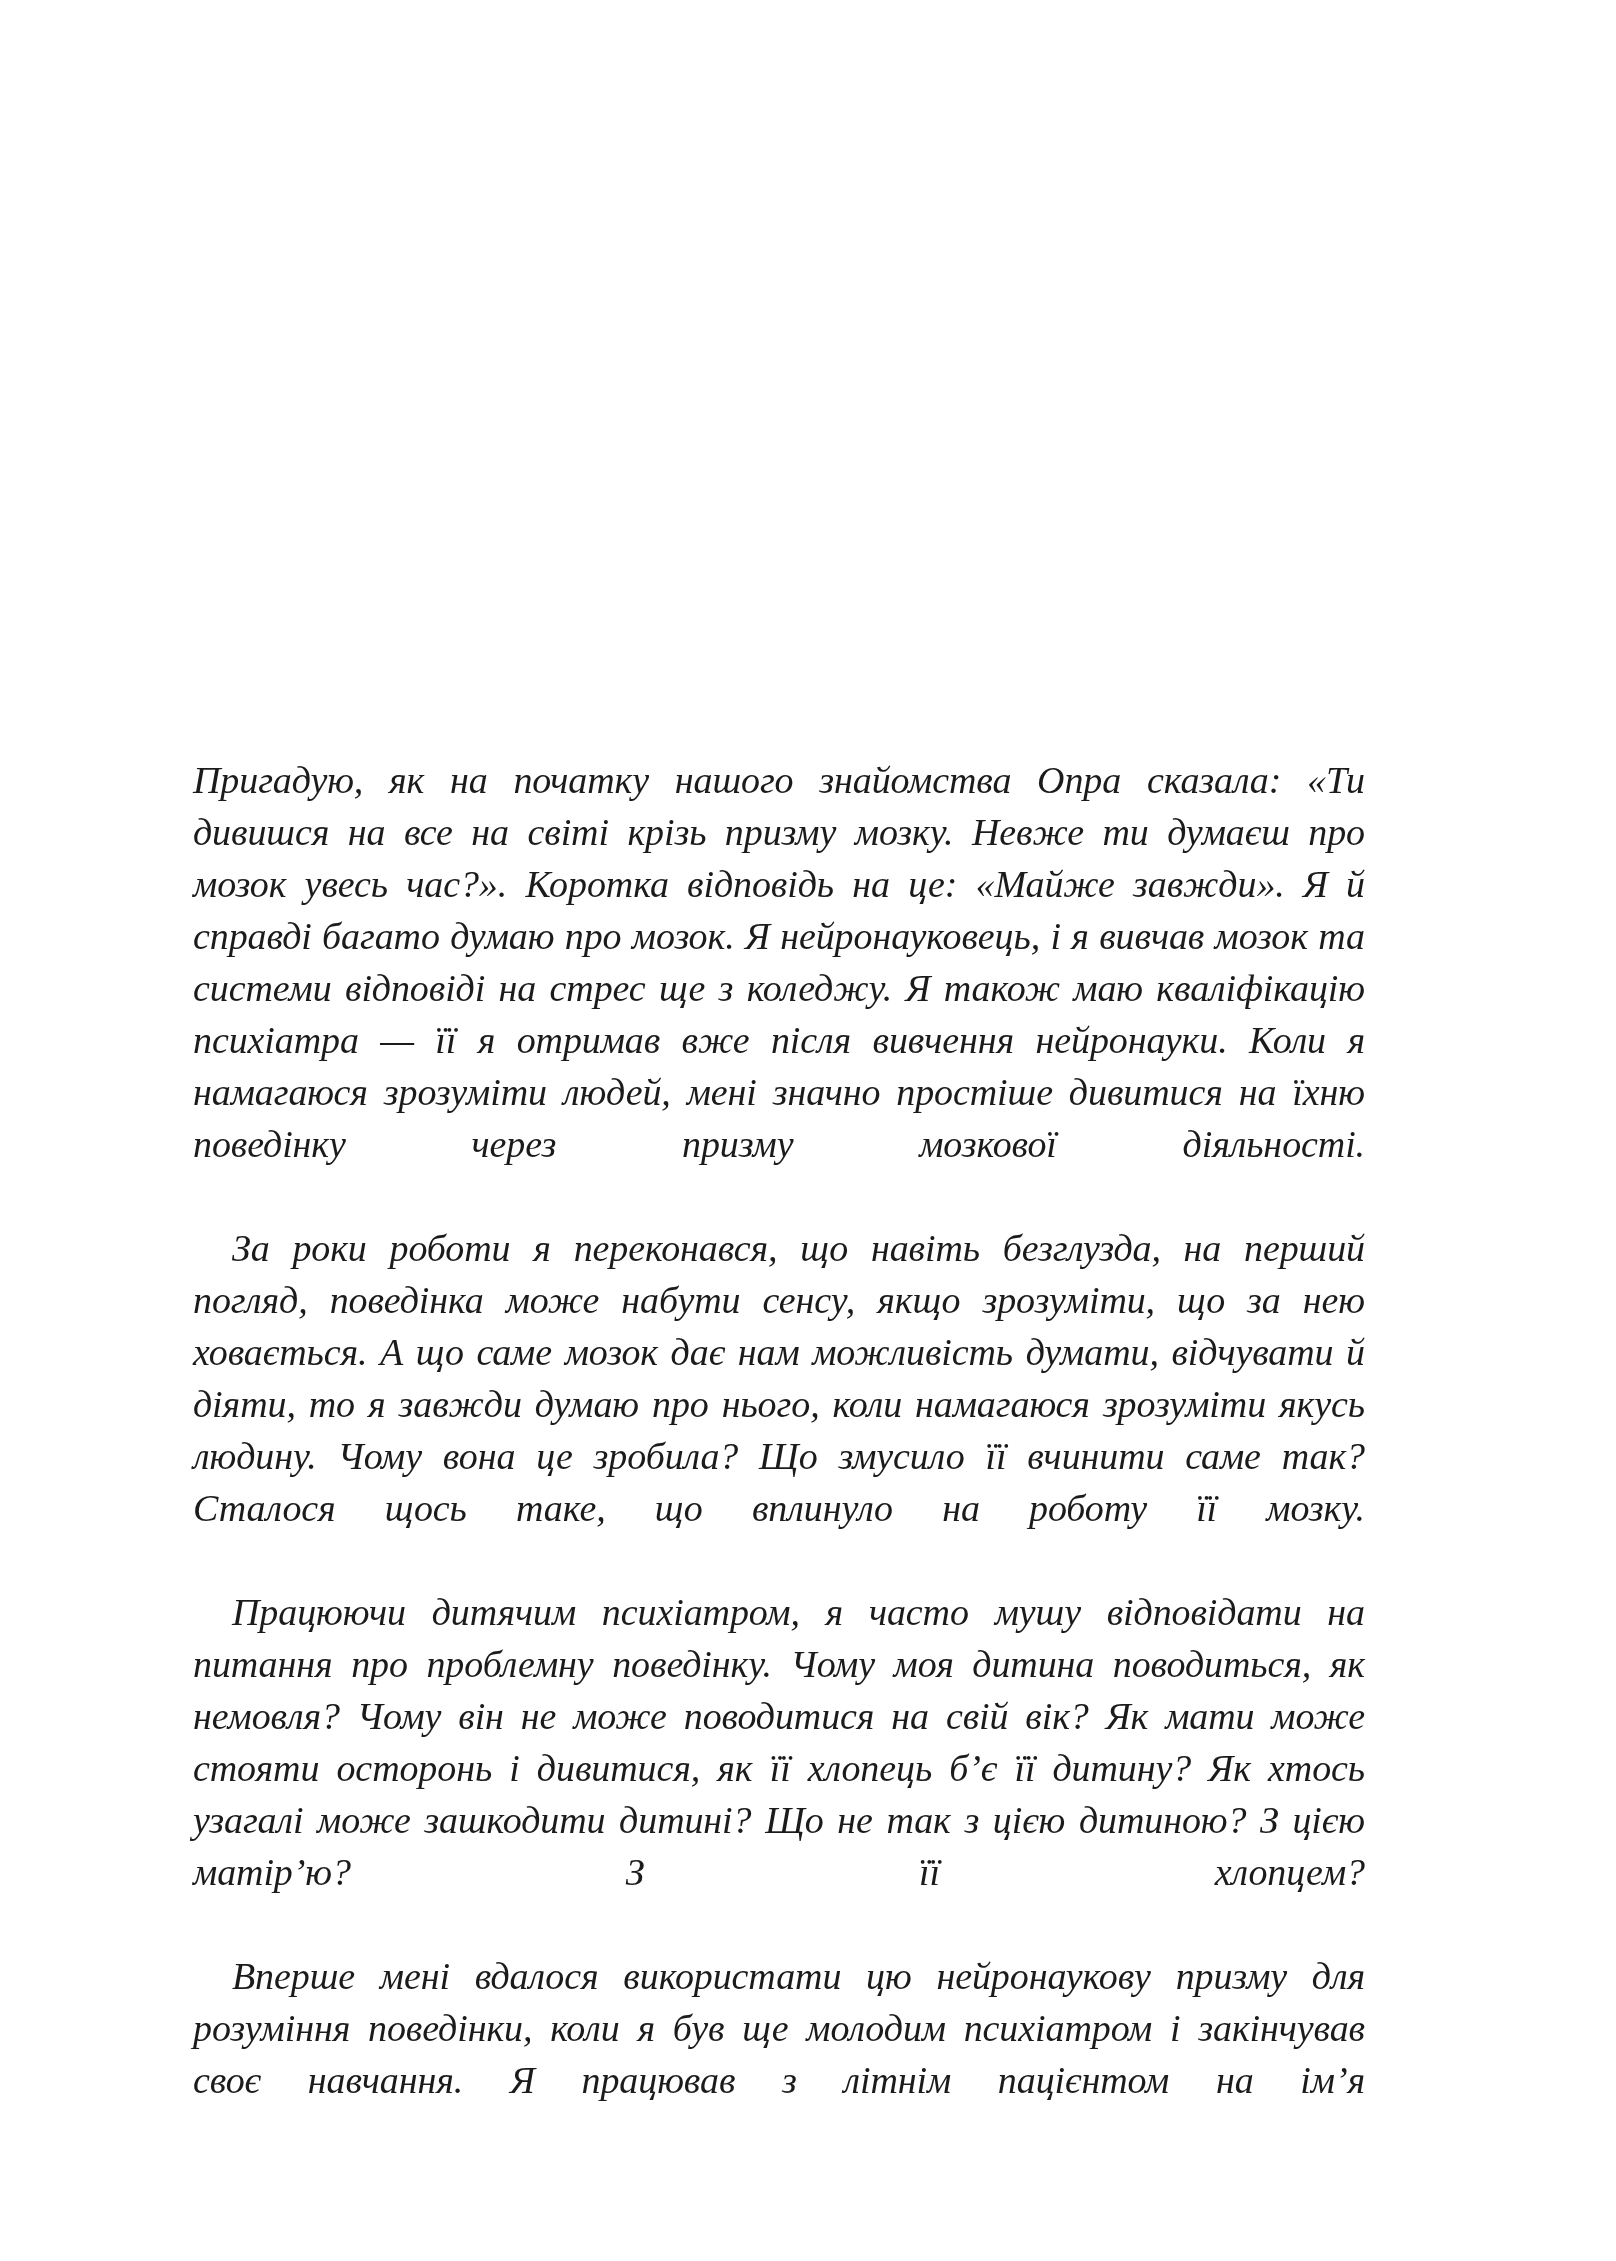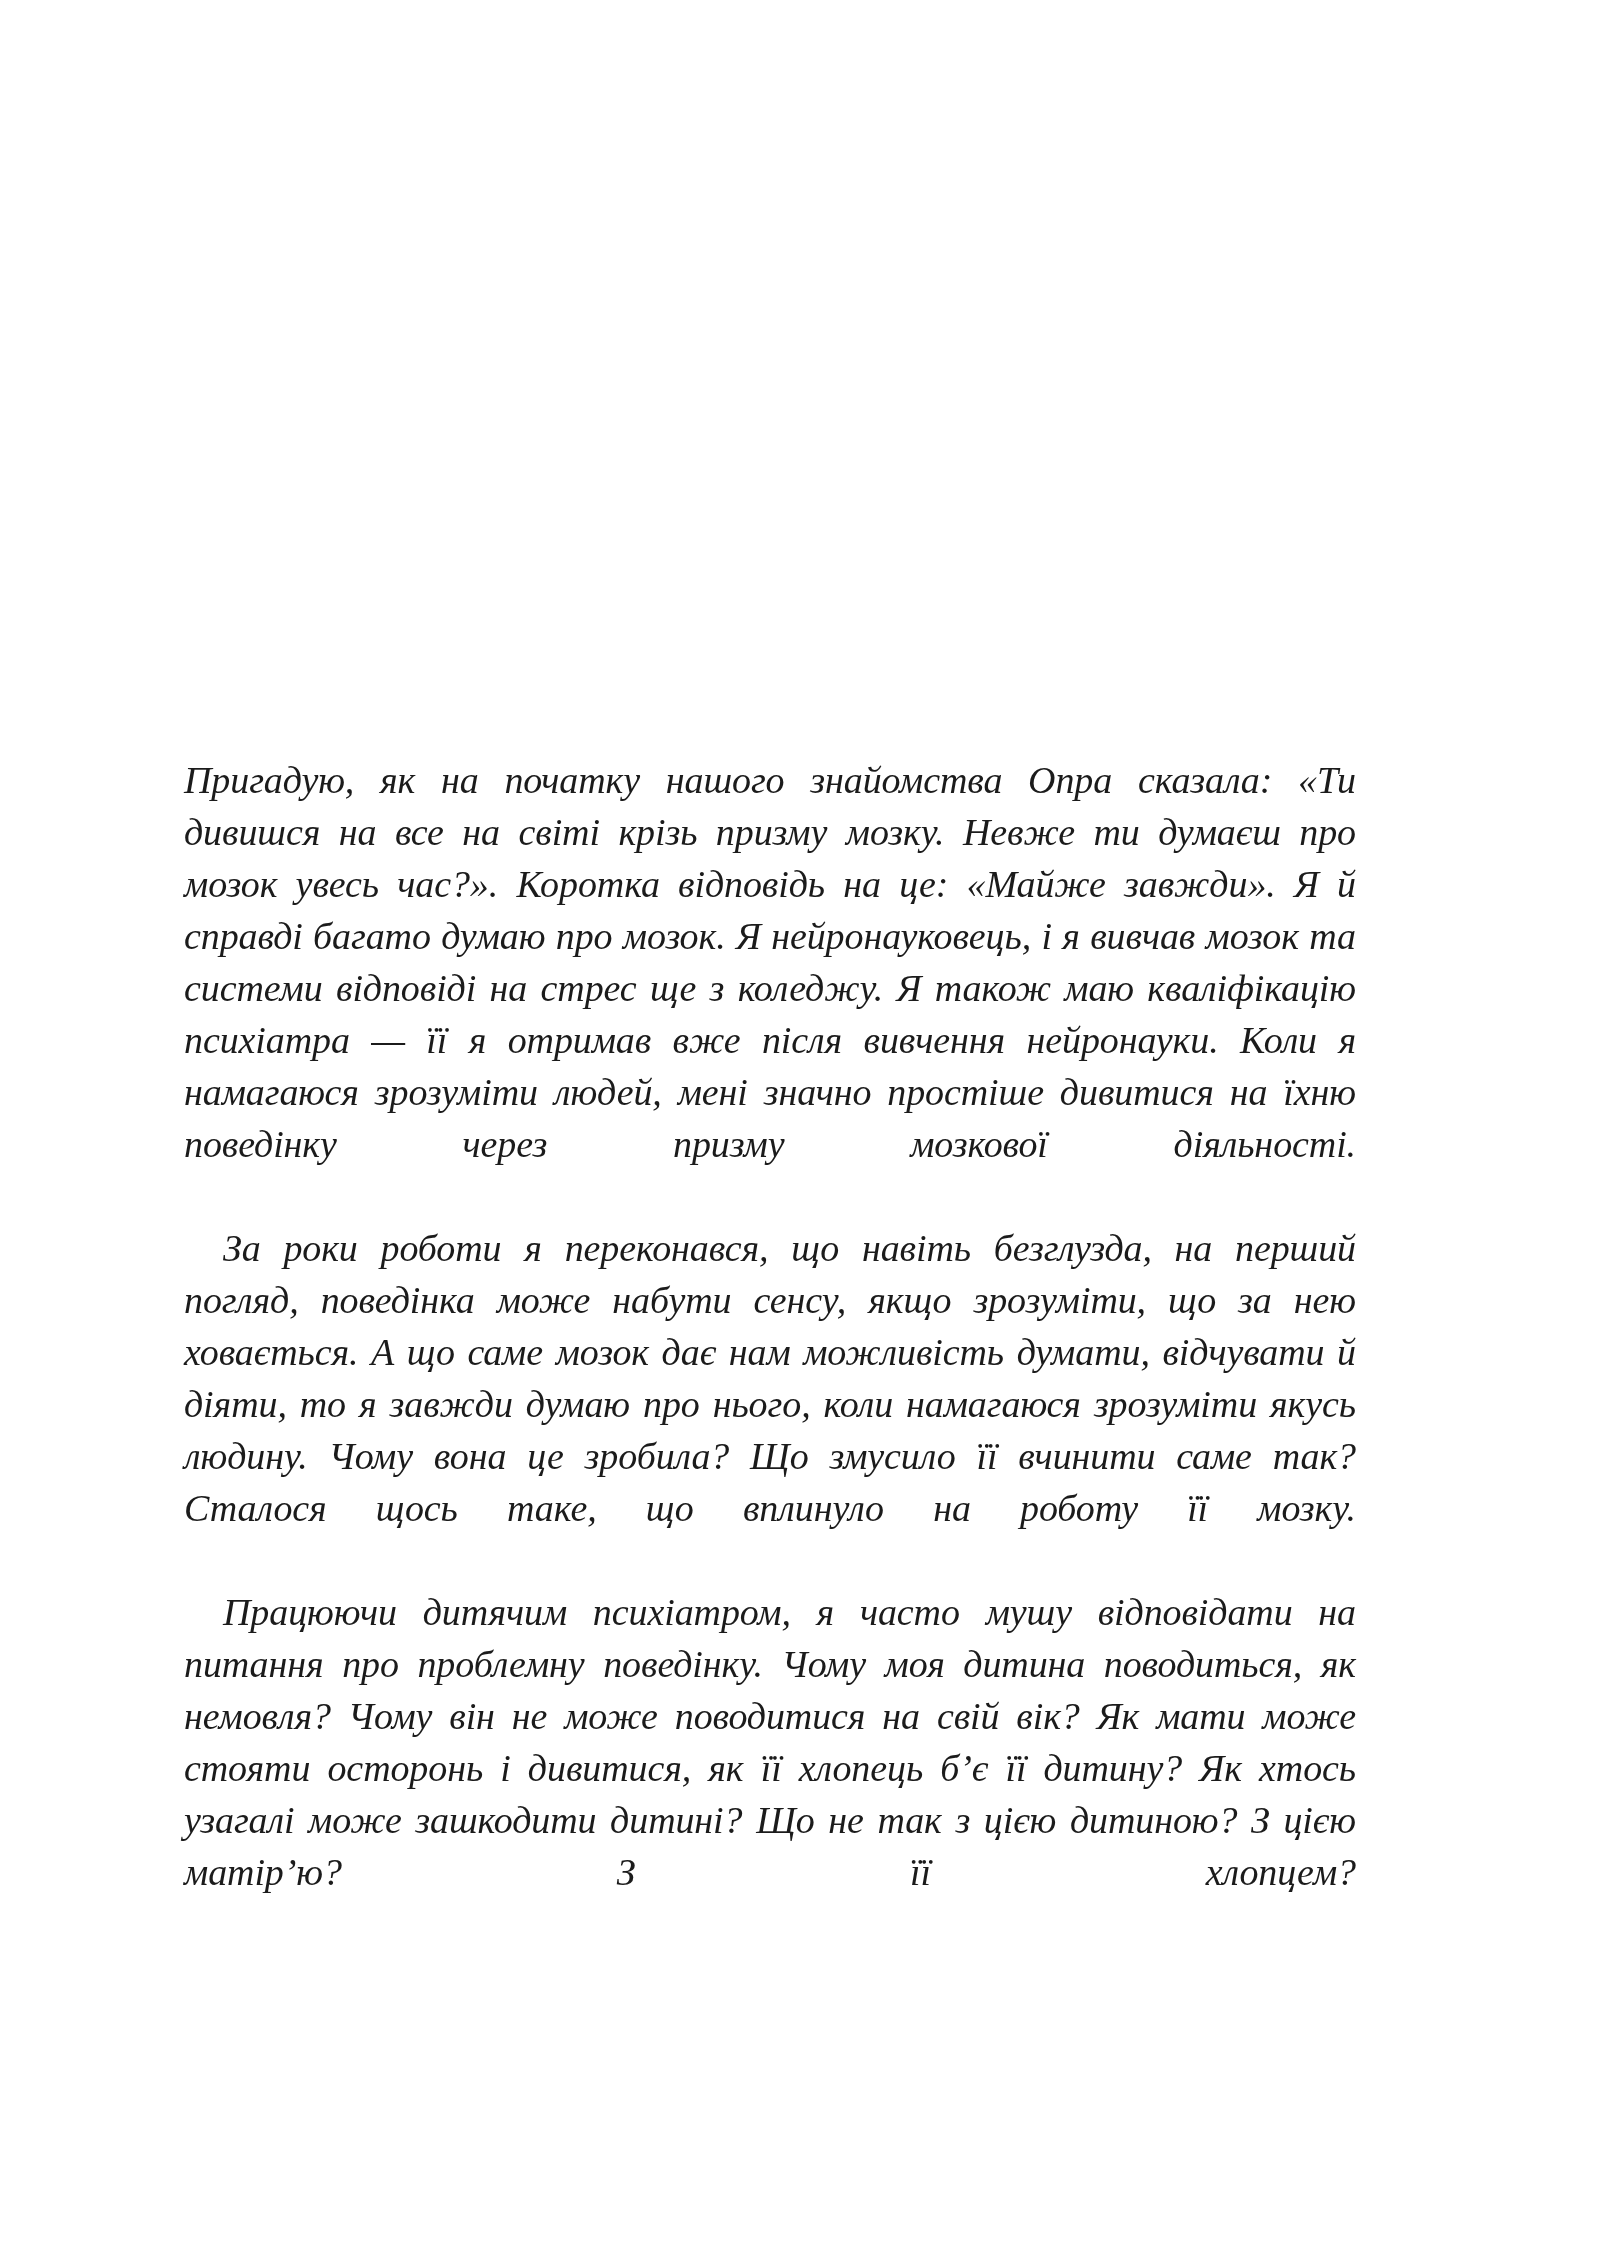--- a/index.html
+++ b/index.html
@@ -23,21 +23,21 @@
     box-sizing: border-box;
   }
 
   
   .page-head-space {
     height: 754px;
   }
 
   .text-block {
     position: absolute;
-    left: 184px;
+    left: 193px;
     top: 754px;
     width: 1172px;
   }
 
   .para {
     margin: 0;
     font-style: italic;
     font-size: 38px;
     line-height: 52px;
     color: #1b1b1b;
@@ -79,19 +79,20 @@
   <div class="page-head-space"></div>
 
   <div class="text-block">
 
     <p class="para first">Пригадую, як на початку нашого знайомства Опра сказала: «Ти дивишся на все на світі крізь призму мозку. Невже ти думаєш про мозок увесь час?». Коротка відповідь на це: «Майже завжди». Я й справді багато думаю про мозок. Я нейронауковець, і я вивчав мозок та системи відповіді на стрес ще з коледжу. Я також маю кваліфікацію психіатра — її я отримав вже після вивчення нейронауки. Коли я намагаюся зрозуміти людей, мені значно простіше дивитися на їхню поведінку через призму мозкової діяльності.</p>
 
     <p class="para indent">За роки роботи я переконався, що навіть безглузда, на перший погляд, поведінка може набути сенсу, якщо зрозуміти, що за нею ховається. А що саме мозок дає нам можливість думати, відчувати й діяти, то я завжди думаю про нього, коли намагаюся зрозуміти якусь людину. Чому вона це зробила? Що змусило її вчинити саме так? Сталося щось таке, що вплинуло на роботу її мозку.</p>
 
     <p class="para indent">Працюючи дитячим психіатром, я часто мушу відповідати на питання про проблемну поведінку. Чому моя дитина поводиться, як немовля? Чому він не може поводитися на свій вік? Як мати може стояти осторонь і дивитися, як її хлопець б’є її дитину? Як хтось узагалі може зашкодити дитині? Що не так з цією дитиною? З цією матір’ю? З її хлопцем?</p>
 
+    <p class="para indent">Вперше мені вдалося використати цю нейронаукову призму для розуміння поведінки, коли я був ще молодим психіатром і закінчував своє навчання. Я працював з літнім пацієнтом на ім’я</p>
 
   </div>
 
   <div class="page-footer-space"></div>
 
 </div>
 
 
 </body></html>

